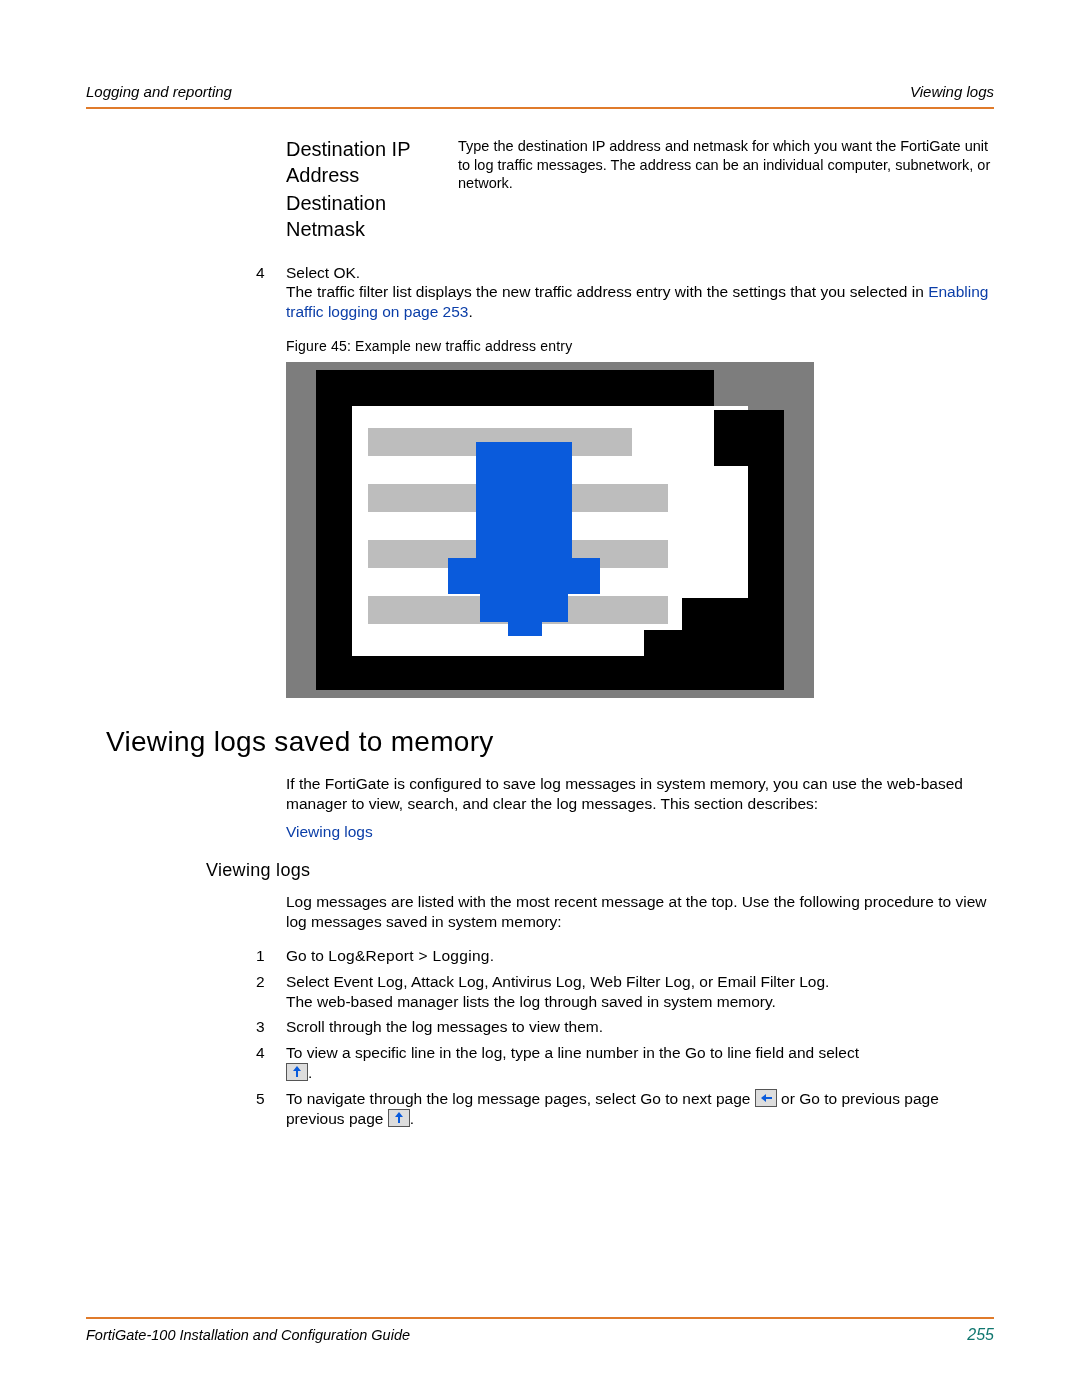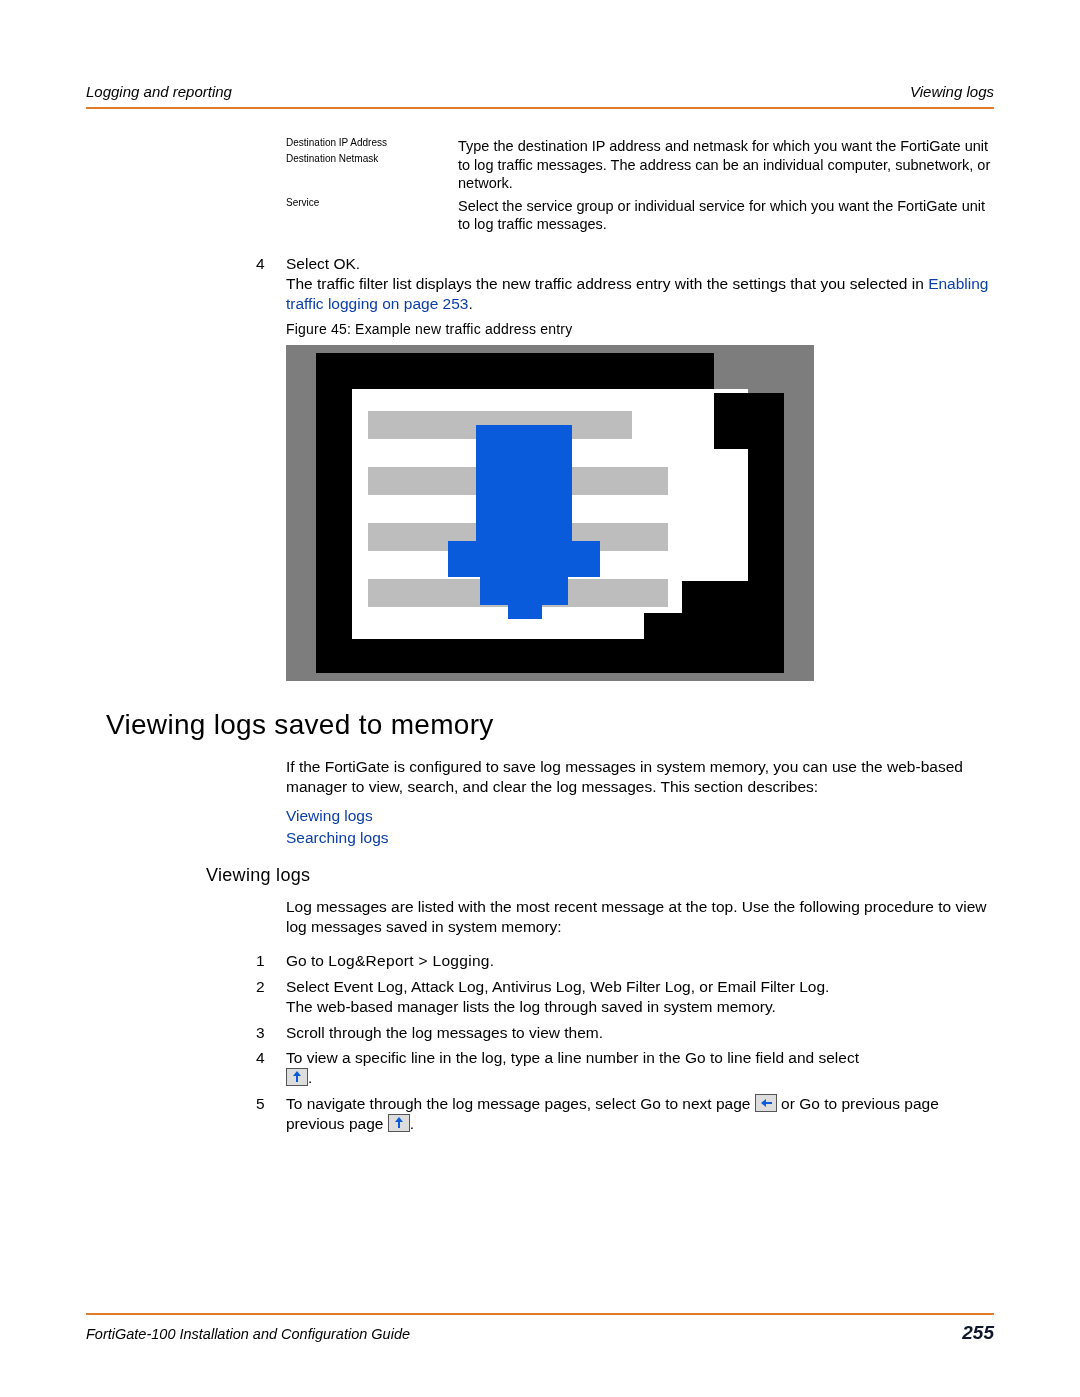--- a/index.html
+++ b/index.html
@@ -20,43 +20,43 @@
     font-style: italic;
     font-size: 15px;
     padding-bottom: 6px;
     border-bottom: 2px solid #e07b2b;
     margin-bottom: 26px;
     gap: 48px;
   }
   .content-indent { margin-left: 200px; }
   .deftable { display: table; width: 100%; margin-bottom: 14px; }
   .defrow { display: table-row; }
-  .defterm { display: table-cell; width: 172px; font-size: 10px; vertical-align: top; padding: 2px 4px 2px 0; }
+  .defterm { display: table-cell; width: 172px; font-size: 20px; vertical-align: top; padding: 2px 4px 2px 0; }
   .defterm-second { padding-top: 3px; }
   .defdesc { display: table-cell; font-size: 14.5px; vertical-align: top; padding: 2px 0; }
   .ol { display: table; width: 100%; }
   .ol-row { display: table-row; }
   .ol-num { display: table-cell; width: 30px; vertical-align: top; padding-top: 4px; }
   .ol-body { display: table-cell; vertical-align: top; padding-top: 4px; }
   .link { color: #0b3ea8; }
-  .figcap { font-size: 14px; margin-top: 8px; margin-bottom: 6px; letter-spacing: 0.2px; }
+  .figcap { font-size: 14px; margin-top: 16px; margin-bottom: 6px; letter-spacing: 0.2px; }
   .figure { width: 528px; height: 336px; background: #7d7d7d; position: relative; overflow: hidden; margin-bottom: 26px; }
   .h1 { color: #000000; font-size: 28px; font-weight: normal; letter-spacing: 0.3px; margin-left: 20px; margin-bottom: 14px; }
   .h2 { font-size: 18px; font-weight: normal; letter-spacing: 0.3px; margin-left: 120px; margin-top: 16px; margin-bottom: 10px; }
   .intro { margin-left: 200px; margin-bottom: 8px; }
   .sublinks { margin-left: 200px; }
   .sublinks div { color: #0b3ea8; padding: 1px 0; }
   .ol2 { margin-left: 170px; display: table; width: calc(100% - 170px); }
   .ol2 .ol-num { width: 30px; padding-top: 6px; }
   .ol2 .ol-body { padding-top: 6px; }
   .inline-icon { display: inline-block; width: 22px; height: 18px; border: 1px solid #555; background: #ddd; vertical-align: -3px; position: relative; }
   .inline-icon svg { position: absolute; top: 1px; left: 3px; }
   .footer { position: absolute; bottom: 52px; left: 86px; right: 86px; border-top: 2px solid #e07b2b; padding-top: 6px; display: flex; justify-content: space-between; align-items: baseline; gap: 26px; }
   .footer-title { font-style: italic; font-size: 14.5px; }
-  .page-num { color: #0f172a; font-style: italic; font-size: 19px; font-weight: bold; }
+  .page-num { color: #0f766e; font-style: italic; font-size: 16px; font-weight: normal; }
 
   
   .fig-bg-black { position:absolute; background:#000; }
   .fig-bg-white { position:absolute; background:#fff; }
   .fig-bar { position:absolute; background:#bdbdbd; }
   .fig-blue { position:absolute; background:#0a5bdc; }
 </style>
 </head>
 <body>
 
@@ -66,24 +66,20 @@
 </div>
 
 <div class="content-indent">
   <div class="deftable">
     <div class="defrow">
       <div class="defterm">
         <div>Destination IP Address</div>
         <div class="defterm-second">Destination Netmask</div>
       </div>
       <div class="defdesc">Type the destination IP address and netmask for which you want the FortiGate unit to log traffic messages. The address can be an individual computer, subnetwork, or network.</div>
-    </div>
-    <div class="defrow">
-      <div class="defterm"><span>Service</span></div>
-      <div class="defdesc">Select the service group or individual service for which you want the FortiGate unit to log traffic messages.</div>
     </div>
   </div>
 </div>
 
 <div class="ol" style="margin-left:170px; width:calc(100% - 170px);">
   <div class="ol-row">
     <div class="ol-num">4</div>
     <div class="ol-body">
       <div>Select OK.</div>
       <div>
@@ -116,21 +112,20 @@
         <div class="fig-bg-black" style="left:358px; top:268px; width:48px; height:26px;"></div>
       </div>
     </div>
   </div>
 </div>
 
 <div class="h1">Viewing logs saved to memory</div>
 <div class="intro">If the FortiGate is configured to save log messages in system memory, you can use the web-based manager to view, search, and clear the log messages. This section describes:</div>
 <div class="sublinks">
   <div>Viewing logs</div>
-  <div>Searching logs</div>
 </div>
 
 <div class="h2">Viewing logs</div>
 <div class="intro">Log messages are listed with the most recent message at the top. Use the following procedure to view log messages saved in system memory:</div>
 
 <div class="ol2">
 
   <div class="ol-row">
     <div class="ol-num">1</div>
     <div class="ol-body">

